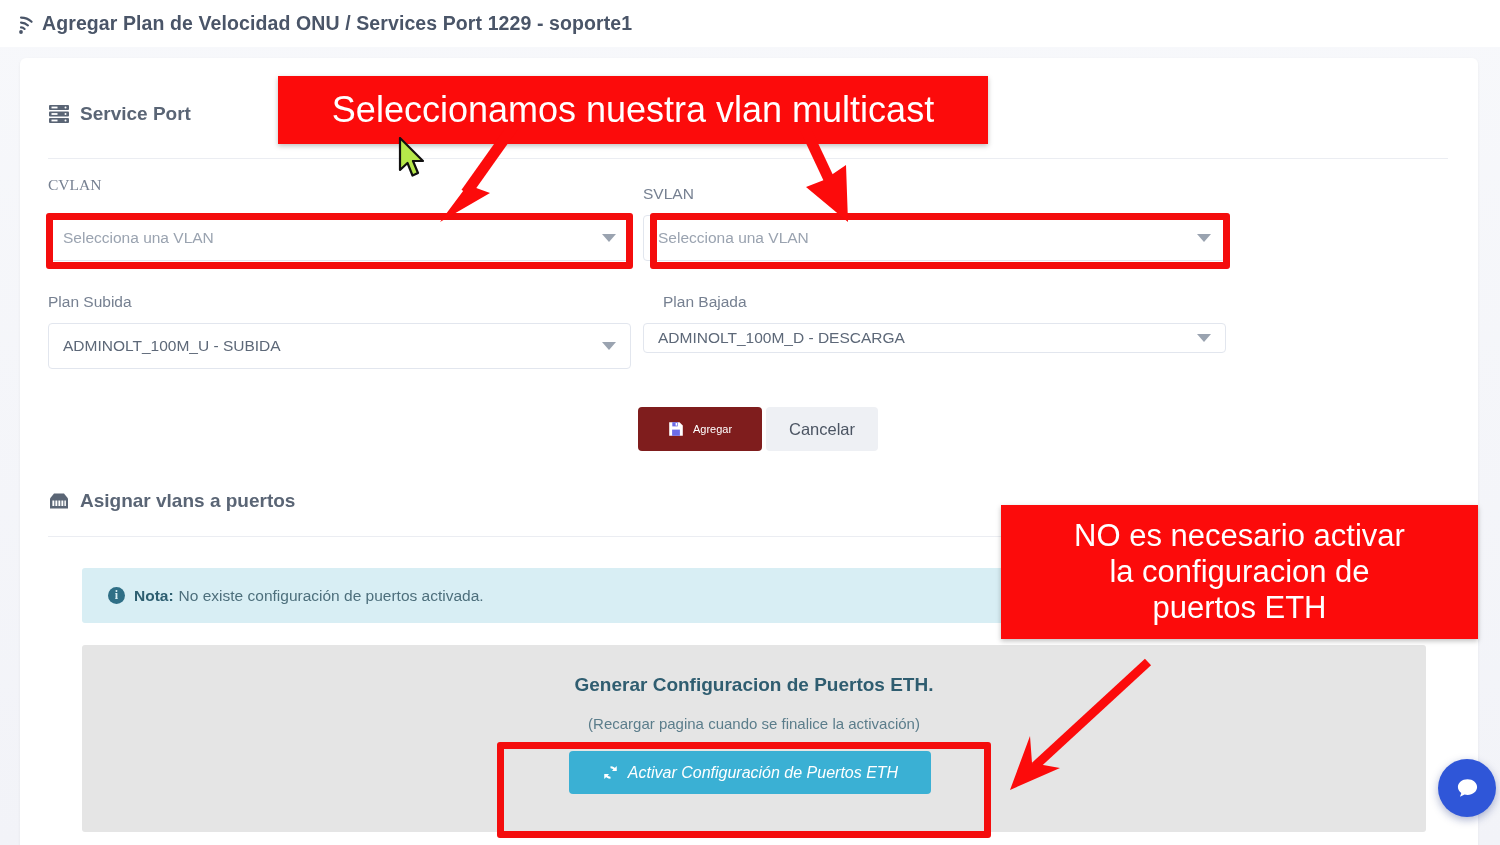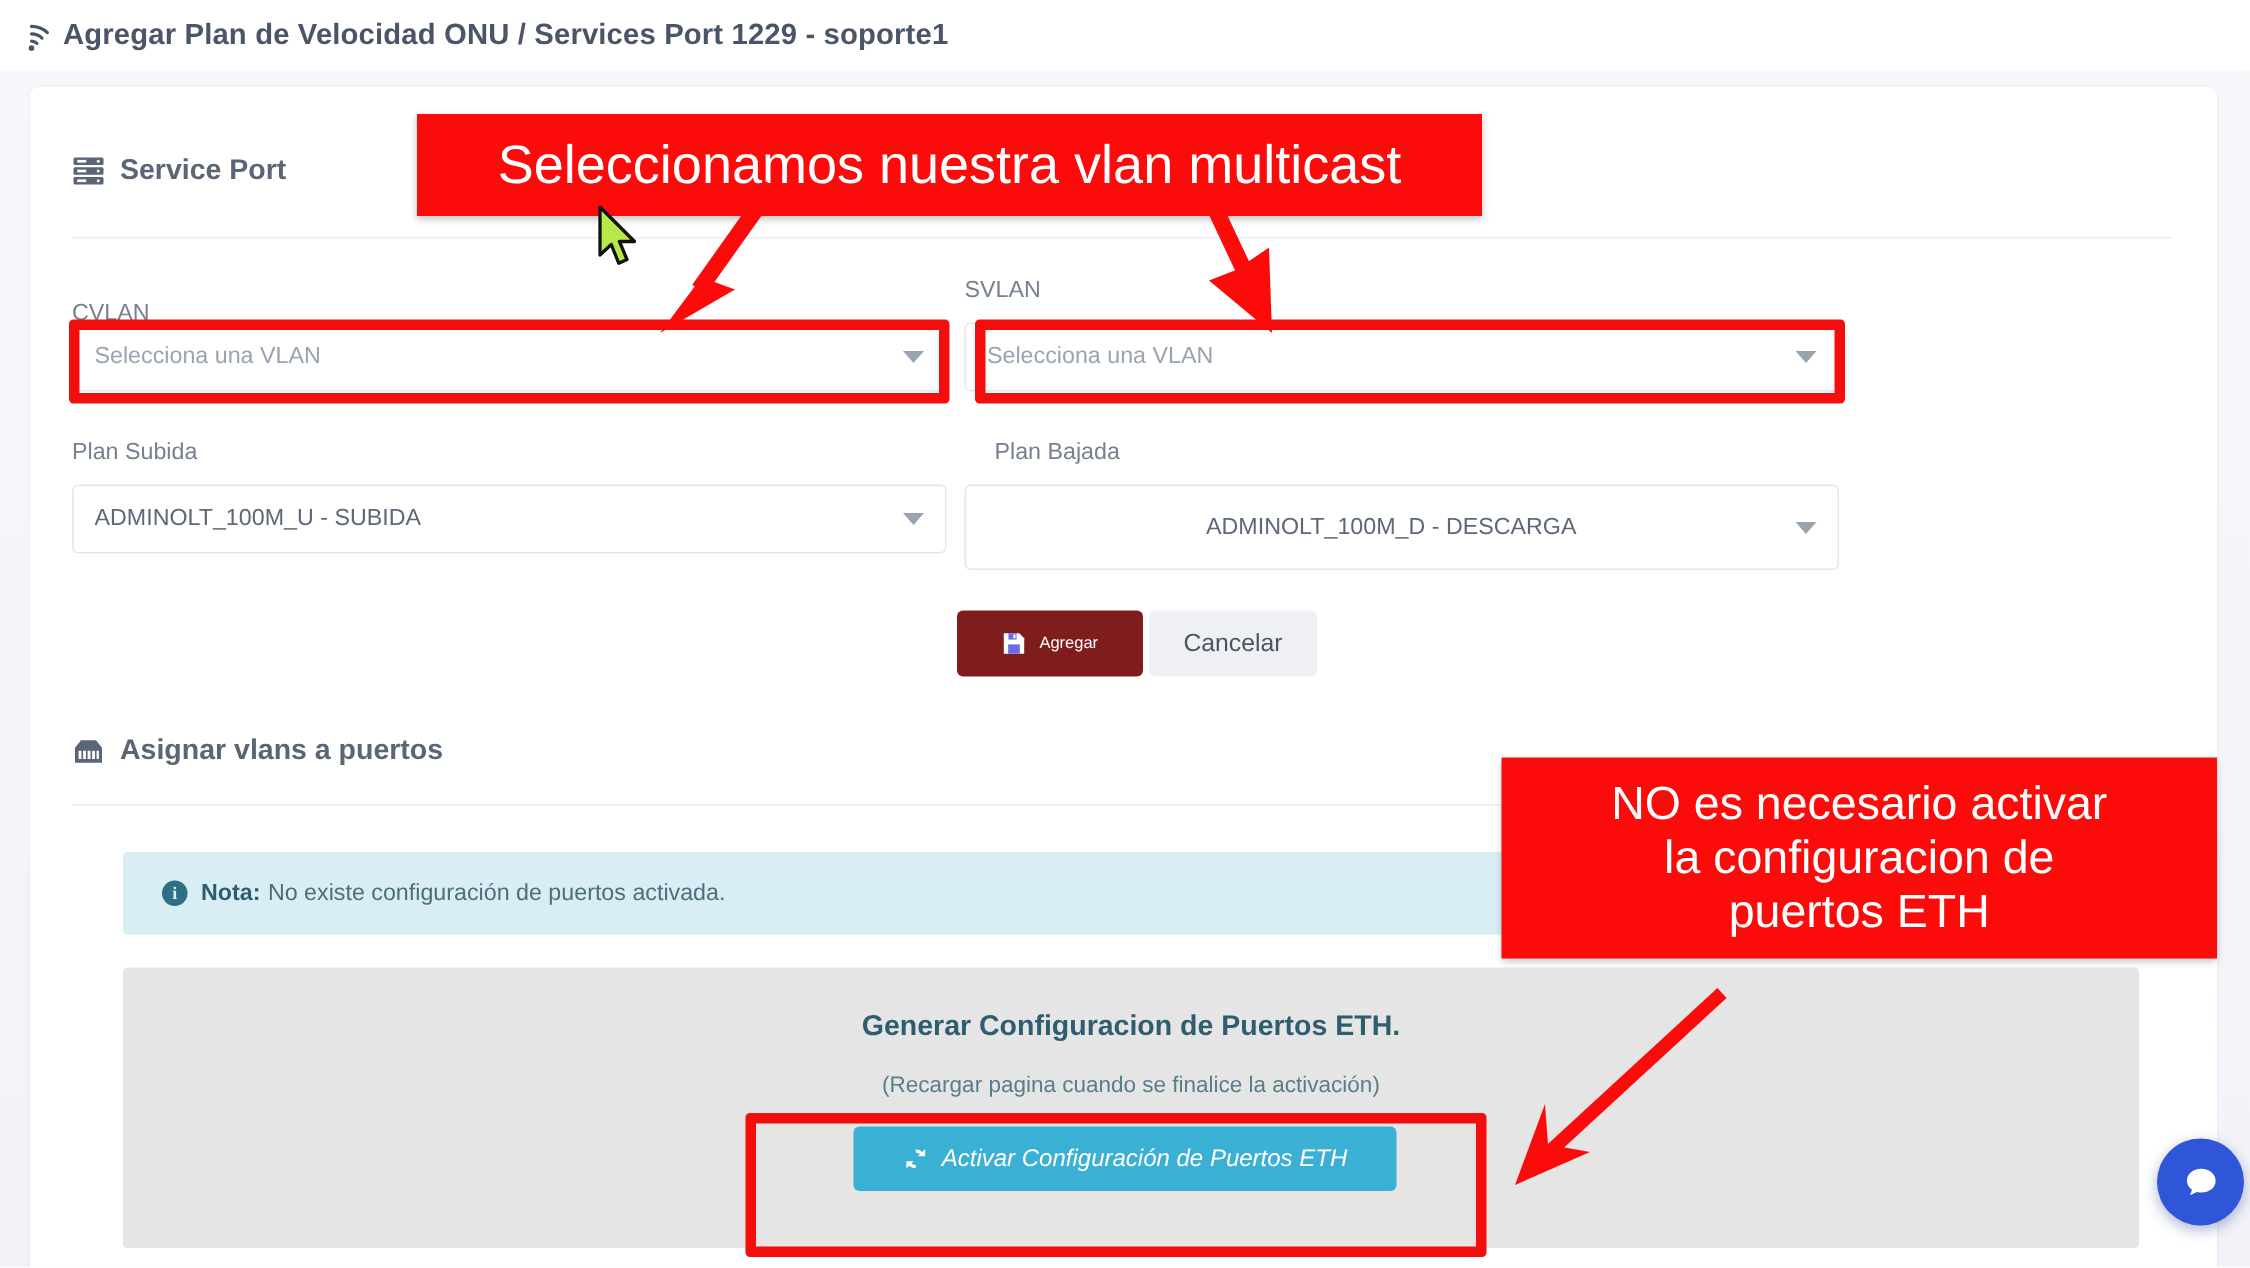--- a/index.html
+++ b/index.html
@@ -186,40 +186,40 @@
           <circle cx="17.5" cy="16.5" r="1" fill="#ffffff"></circle>
           <rect x="3.5" y="2.6" width="6" height="1.8" fill="#ffffff"></rect>
           <rect x="3.5" y="9.1" width="6" height="1.8" fill="#ffffff"></rect>
           <rect x="3.5" y="15.6" width="6" height="1.8" fill="#ffffff"></rect>
         </svg>
       </span>
       <span>Service Port</span>
     </div>
     <div class="sep" style="left:28px; top:100px; width:1400px;"></div>
 
-    <div class="f-label" style="left:28px; top:142px;">CVLAN</div>
+    <div class="f-label" style="left:28px; top:118px;font-family:Liberation Serif, serif;">CVLAN</div>
     <div class="sel placeholder" style="left:28px; top:157px; width:583px; height:46px;">
       <span class="val">Selecciona una VLAN</span>
       <span class="caret"></span>
     </div>
 
     <div class="f-label" style="left:623px; top:127px;">SVLAN</div>
     <div class="sel placeholder" style="left:623px; top:157px; width:583px; height:46px;">
       <span class="val">Selecciona una VLAN</span>
       <span class="caret"></span>
     </div>
 
     <div class="f-label" style="left:28px; top:235px;">Plan Subida</div>
     <div class="sel" style="left:28px; top:265px; width:583px; height:46px;">
       <span class="val">ADMINOLT_100M_U - SUBIDA</span>
       <span class="caret"></span>
     </div>
 
     <div class="f-label" style="left:623px; top:235px;margin-left:20px;">Plan Bajada</div>
-    <div class="sel" style="left:623px; top:265px; width:583px; height:57px;text-align:center;">
+    <div class="sel" style="left:623px; top:265px; width:583px; height:30px;">
       <span class="val">ADMINOLT_100M_D - DESCARGA</span>
       <span class="caret"></span>
     </div>
 
     <button class="btn btn-primary" style="left:618px; top:349px; width:124px; height:44px;">
       <span class="bicon">
         <svg viewBox="0 0 16 16" width="16" height="16">
           <path d="M1.2 1.2h10.3L14.8 4.5v10.3H1.2z" fill="#ffffff"></path>
           <rect x="4.3" y="1.2" width="5.4" height="4.2" fill="#6c6ce8"></rect>
           <rect x="7.6" y="2" width="1.4" height="2.6" fill="#ffffff"></rect>

